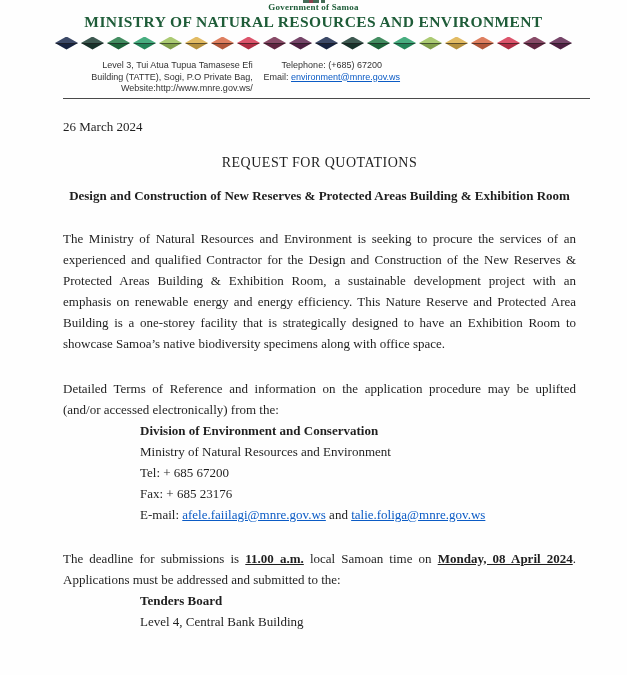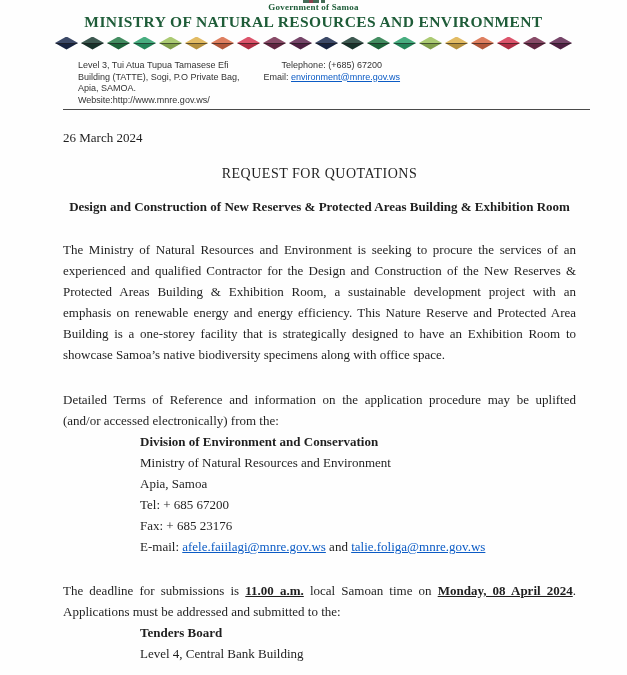--- a/index.html
+++ b/index.html
@@ -58,21 +58,21 @@
       linear-gradient(var(--c), var(--c));
   }
   .contact-row {
     display: flex;
     margin: 10px 37px 0 63px;
     font-family: "Liberation Sans", sans-serif;
     font-size: 9px;
     line-height: 11.5px;
     color: #333333;
   }
-  .contact-col-left  { width: 36%; text-align: left; padding-left: 15px; }
+  .contact-col-left  { width: 36%; text-align: right; padding-left: 15px; }
   .contact-col-center{ width: 30%; text-align: center; }
   .contact-col-right { width: 34%; text-align: right; }
   .header-rule {
     margin: 3px 37px 0 63px;
     border: none;
     border-top: 1px solid #4a4a4a;
   }
   a.link, .link {
     color: #0b5bc5;
     text-decoration: underline;
@@ -138,21 +138,20 @@
       <div class="diamond" style="--c: #d96a45;"></div>
       <div class="diamond" style="--c: #d63853;"></div>
       <div class="diamond" style="--c: #742d4e;"></div>
       <div class="diamond" style="--c: #5f2750;"></div>
     </div>
 
   <div class="contact-row">
     <div class="contact-col-left">
       <div>Level 3, Tui Atua Tupua Tamasese Efi</div>
       <div>Building (TATTE), Sogi, P.O Private Bag,</div>
-      <div>Apia, SAMOA.</div>
       <div>Website:http://www.mnre.gov.ws/</div>
     </div>
     <div class="contact-col-center">
       <div>Telephone: (+685) 67200</div>
       <div>
         <span>Email: </span><a class="link">environment@mnre.gov.ws</a>
       </div>
     </div>
   </div>
 
@@ -166,21 +165,20 @@
 
     <div class="doc-subtitle">Design and Construction of New Reserves &amp; Protected Areas Building &amp; Exhibition Room</div>
 
     <p class="para para1">The Ministry of Natural Resources and Environment is seeking to procure the services of an experienced and qualified Contractor for the Design and Construction of the New Reserves &amp; Protected Areas Building &amp; Exhibition Room, a sustainable development project with an emphasis on renewable energy and energy efficiency. This Nature Reserve and Protected Area Building is a one-storey facility that is strategically designed to have an Exhibition Room to showcase Samoa’s native biodiversity specimens along with office space.</p>
 
     <p class="para para2">Detailed Terms of Reference and information on the application procedure may be uplifted (and/or accessed electronically) from the:</p>
 
     <div class="address-block">
       <div class="bold">Division of Environment and Conservation</div>
       <div>Ministry of Natural Resources and Environment</div>
-      <div>Apia, Samoa</div>
       <div>Tel: + 685 67200</div>
       <div>Fax: + 685 23176</div>
       <div>
         <span>E-mail: </span><a class="link">afele.faiilagi@mnre.gov.ws</a><span> and </span><a class="link">talie.foliga@mnre.gov.ws</a>
       </div>
     </div>
 
     <p class="deadline-para">
       <span>The deadline for submissions is </span><span class="bold-underline">11.00 a.m.</span><span> local Samoan time on </span><span class="bold-underline">Monday, 08 April 2024</span><span>. Applications must be addressed and submitted to the:</span>
     </p>

